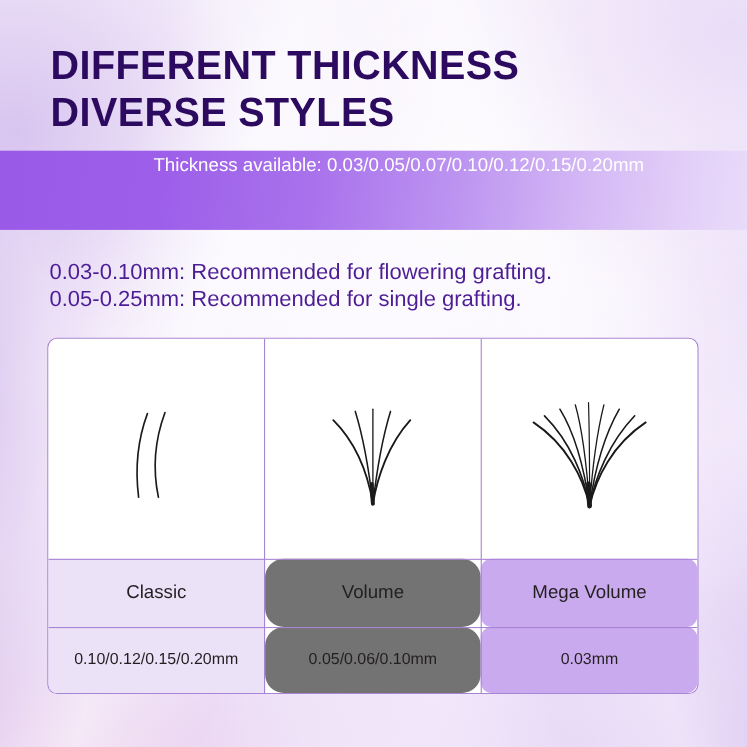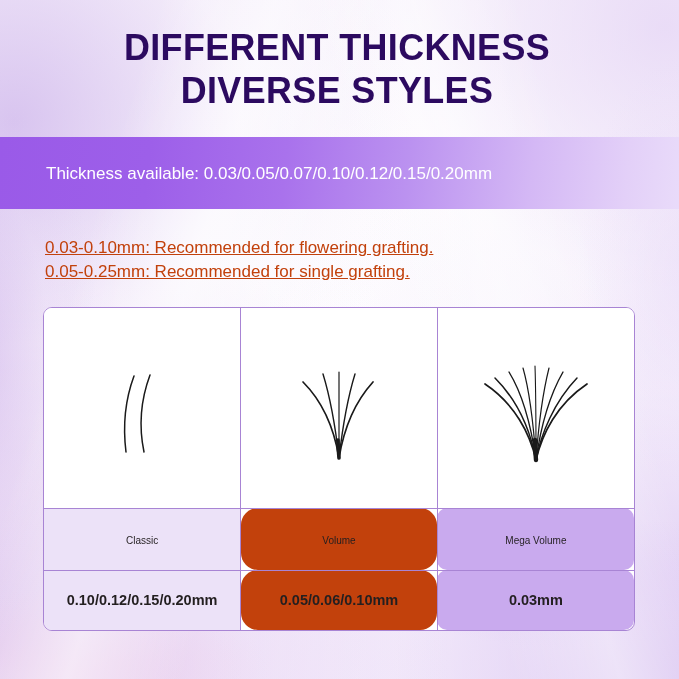--- a/index.html
+++ b/index.html
@@ -50,23 +50,22 @@
   .bg-sheen {
     background:
       linear-gradient(107deg, rgba(255,255,255,0) 18%, rgba(255,255,255,0.55) 31%, rgba(255,255,255,0) 44%),
       linear-gradient(73deg, rgba(255,255,255,0) 58%, rgba(255,255,255,0.42) 70%, rgba(255,255,255,0) 82%);
   }
 
   
   .title-block {
     position: absolute;
     left: 46px;
-    top: 26px;
+    top: 38px;
     width: 600px;
-    text-align: center;
   }
   .title-line {
     color: #2c0a60;
     font-family: "Liberation Sans", sans-serif;
     font-weight: bold;
     font-size: 37px;
     letter-spacing: 0.4px;
     line-height: 43px;
     white-space: nowrap;
     transform: scaleX(0.97);
@@ -82,21 +81,21 @@
     height: 72px;
     background: linear-gradient(96deg,
       #9a5ae8 0%,
       #9d5fe9 22%,
       #a972ec 42%,
       #bb92f0 60%,
       #d4b8f5 78%,
       #e3d0f8 92%,
       #e9dbfa 100%);
     display: flex;
-    flex-direction: column;
+    flex-direction: row;
     justify-content: center;
   }
   .banner-line {
     color: #ffffff;
     font-size: 17px;
     line-height: 25px;
     padding-left: 46px;
     white-space: nowrap;
   }
   .banner-line.bold {
@@ -105,25 +104,24 @@
   }
 
   
   .recommend {
     position: absolute;
     left: 45px;
     top: 236px;
     width: 600px;
   }
   .recommend-line {
-    color: #c2410c;
-    font-size: 17px;
+    color: #4c1d95;
+    font-size: 20px;
     line-height: 24px;
     white-space: nowrap;
-    text-decoration: underline;
   }
 
   
   .table-wrap {
     position: absolute;
     left: 43px;
     top: 307px;
     width: 592px;
     height: 324px;
     border: 1px solid #a884d4;
@@ -148,27 +146,27 @@
   }
   
   table.spec tr:first-child td { border-top: none; }
   table.spec tr:last-child td { border-bottom: none; }
   table.spec td:first-child { border-left: none; }
   table.spec td:last-child { border-right: none; }
 
   .row-image td { height: 142px; background: #ffffff; }
   .row-label td { height: 43px; }
   .row-desc  td { height: 82px; background: #ffffff; padding: 0 12px; }
-  .row-size  td { height: 42px; font-weight: bold; }
+  .row-size  td { height: 42px; }
 
   .tone-1 { background: #ece2f8; }
-  .tone-2 { background: #c2410c; border-radius: 17px; }
+  .tone-2 { background: #737373; border-radius: 17px; }
   .tone-3 { background: #c9aaee; border-radius: 10px; }
 
-  .label-text { font-size: 10px; margin-top: 43px; }
+  .label-text { font-size: 17px; margin-top: 43px; }
   .desc-text {
     font-size: 14.5px;
     line-height: 21px;
     color: #231f20;
   }
   .size-text { font-size: 14.5px; }
 
   .lash-cell {
     display: flex;
     align-items: center;

